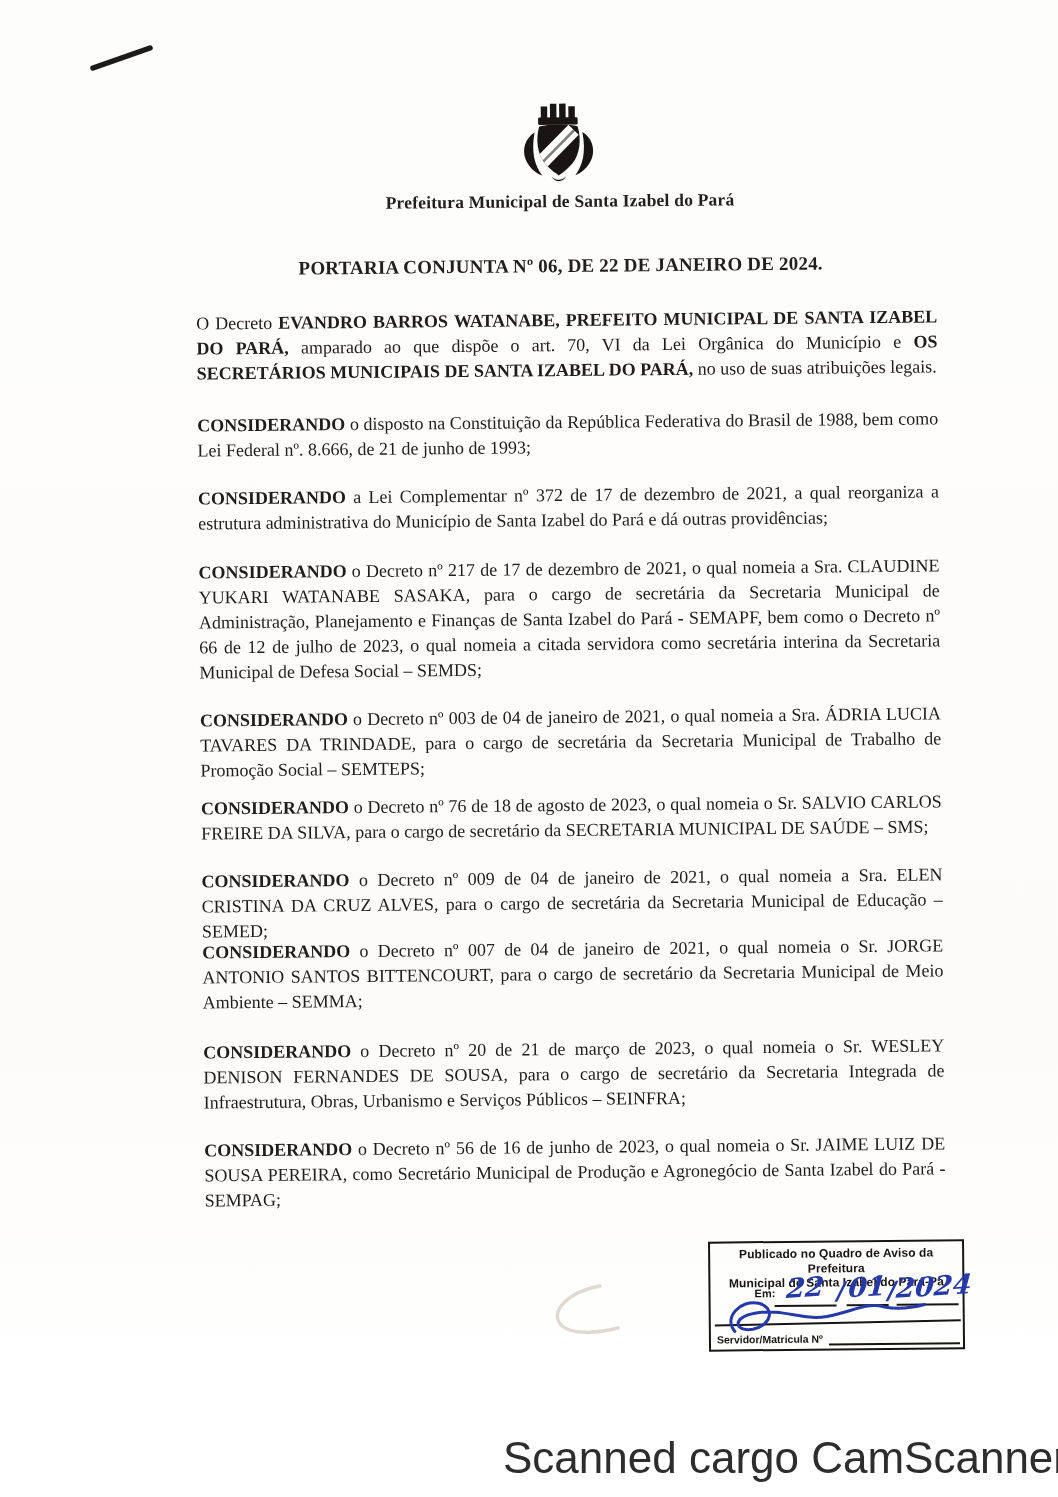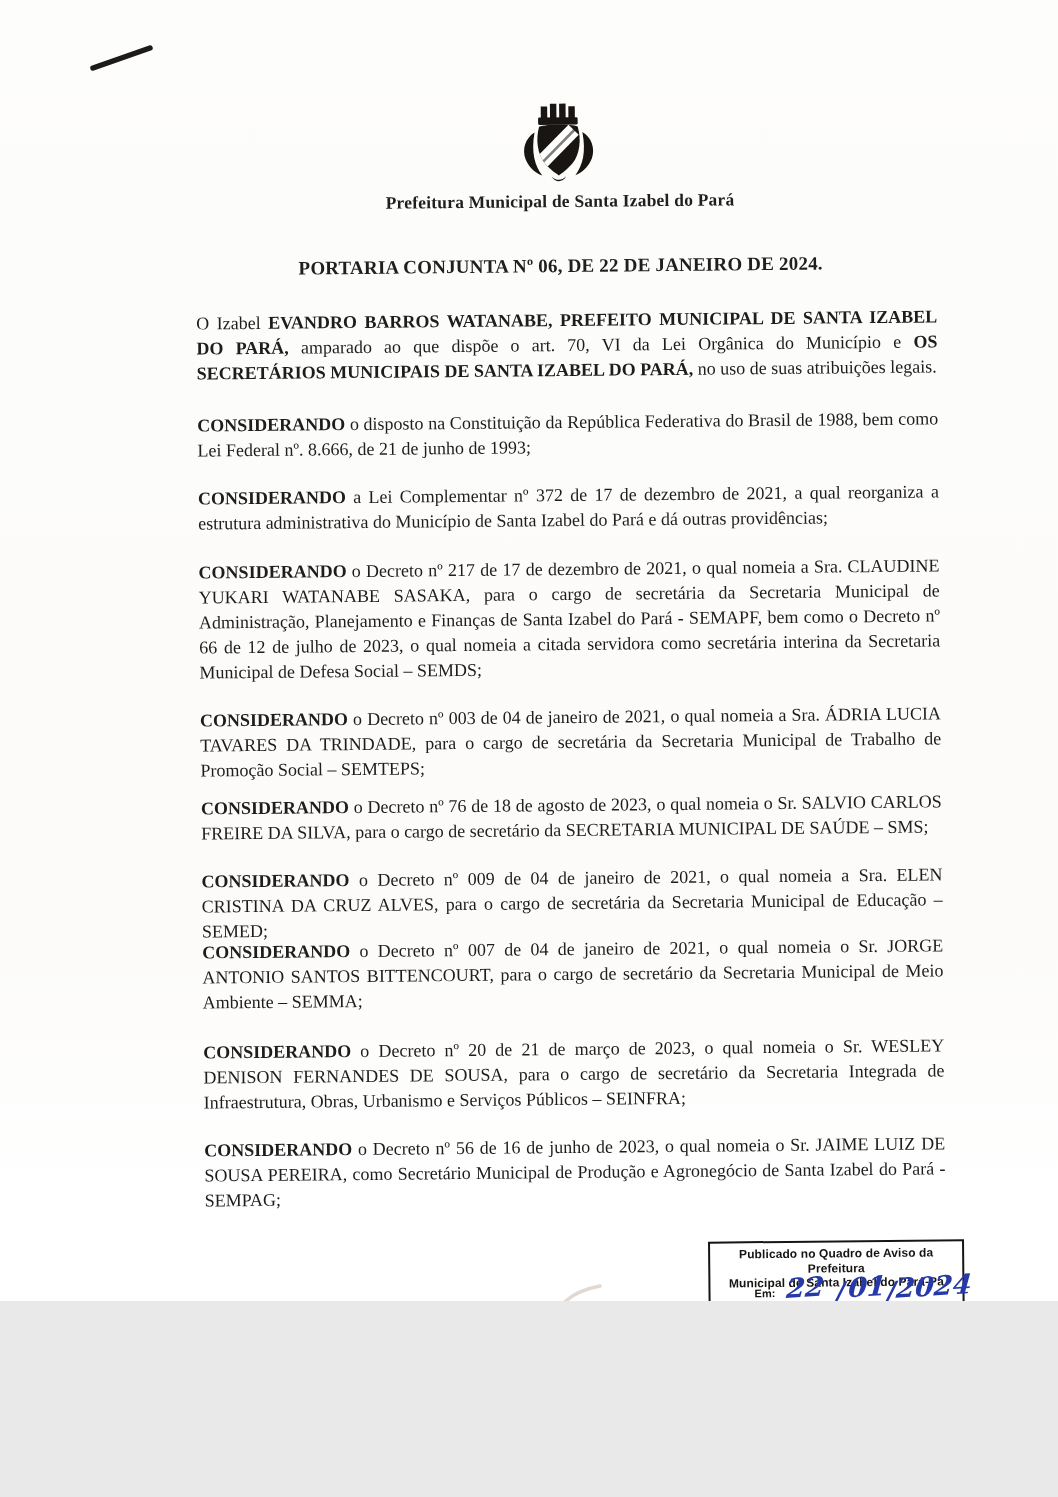--- a/index.html
+++ b/index.html
@@ -1,17 +1,17 @@
 <!DOCTYPE html>
 <html><head>
 <meta charset="utf-8">
 <style>
   html,body { margin:0; padding:0; background:#e9e9e9; }
   .page {
-    position:relative; width:1058px; height:1301px; margin:0 auto;
+    position:relative; width:1058px; height:1497px; margin:0 auto;
     background:linear-gradient(180deg,#fdfdfc 0%, #fcfbf9 70%, #ffffff 93%, #ffffff 100%);
     overflow:hidden;
     font-family:"Liberation Serif", serif;
     color:#201f1d;
   }
   .doc { position:absolute; inset:0; transform:rotate(-0.55deg); transform-origin:565px 720px; }
 
   
   .crest { position:absolute; left:519px; top:99px; width:92px; height:92px; }
   .org-name {
@@ -102,21 +102,21 @@
         <path d="M24 64 L60 28 L71 39 L35 75 Z" fill="#ffffff"></path>
         <path d="M29 69 L66 32 L68 34 L31 71 Z" fill="#181512" opacity="0.55"></path>
       </g>
       <path d="M41 84 C46 89 52 89 57 84 C53 91 45 91 41 84 Z" fill="#181512"></path>
     </svg>
 
     <div class="org-name">Prefeitura Municipal de Santa Izabel do Pará</div>
 
     <div class="doc-title">PORTARIA CONJUNTA Nº 06, DE 22 DE JANEIRO DE 2024.</div>
 
-    <p class="para p-open"><span>O Izabel </span><b>EVANDRO BARROS WATANABE, PREFEITO MUNICIPAL DE SANTA IZABEL DO PARÁ,</b><span> amparado ao que dispõe o art. 70, VI da Lei Orgânica do Município e </span><b>OS SECRETÁRIOS MUNICIPAIS DE SANTA IZABEL DO PARÁ,</b><span> no uso de suas atribuições legais.</span></p>
+    <p class="para p-open"><span>O Decreto </span><b>EVANDRO BARROS WATANABE, PREFEITO MUNICIPAL DE SANTA IZABEL DO PARÁ,</b><span> amparado ao que dispõe o art. 70, VI da Lei Orgânica do Município e </span><b>OS SECRETÁRIOS MUNICIPAIS DE SANTA IZABEL DO PARÁ,</b><span> no uso de suas atribuições legais.</span></p>
 
     <p class="para c1"><b>CONSIDERANDO</b><span> o disposto na Constituição da República Federativa do Brasil de 1988, bem como Lei Federal nº. 8.666, de 21 de junho de 1993;</span></p>
 
     <p class="para c2"><b>CONSIDERANDO</b><span> a Lei Complementar nº 372 de 17 de dezembro de 2021, a qual reorganiza a estrutura administrativa do Município de Santa Izabel do Pará e dá outras providências;</span></p>
 
     <p class="para c3"><b>CONSIDERANDO</b><span> o Decreto nº 217 de 17 de dezembro de 2021, o qual nomeia a Sra. CLAUDINE YUKARI WATANABE SASAKA, para o cargo de secretária da Secretaria Municipal de Administração, Planejamento e Finanças de Santa Izabel do Pará - SEMAPF, bem como o Decreto nº 66 de 12 de julho de 2023, o qual nomeia a citada servidora como secretária interina da Secretaria Municipal de Defesa Social – SEMDS;</span></p>
 
     <p class="para c4"><b>CONSIDERANDO</b><span> o Decreto nº 003 de 04 de janeiro de 2021, o qual nomeia a Sra. ÁDRIA LUCIA TAVARES DA TRINDADE, para o cargo de secretária da Secretaria Municipal de Trabalho de Promoção Social – SEMTEPS;</span></p>
 
     <p class="para c5"><b>CONSIDERANDO</b><span> o Decreto nº 76 de 18 de agosto de 2023, o qual nomeia o Sr. SALVIO CARLOS FREIRE DA SILVA, para o cargo de secretário da SECRETARIA MUNICIPAL DE SAÚDE – SMS;</span></p>

